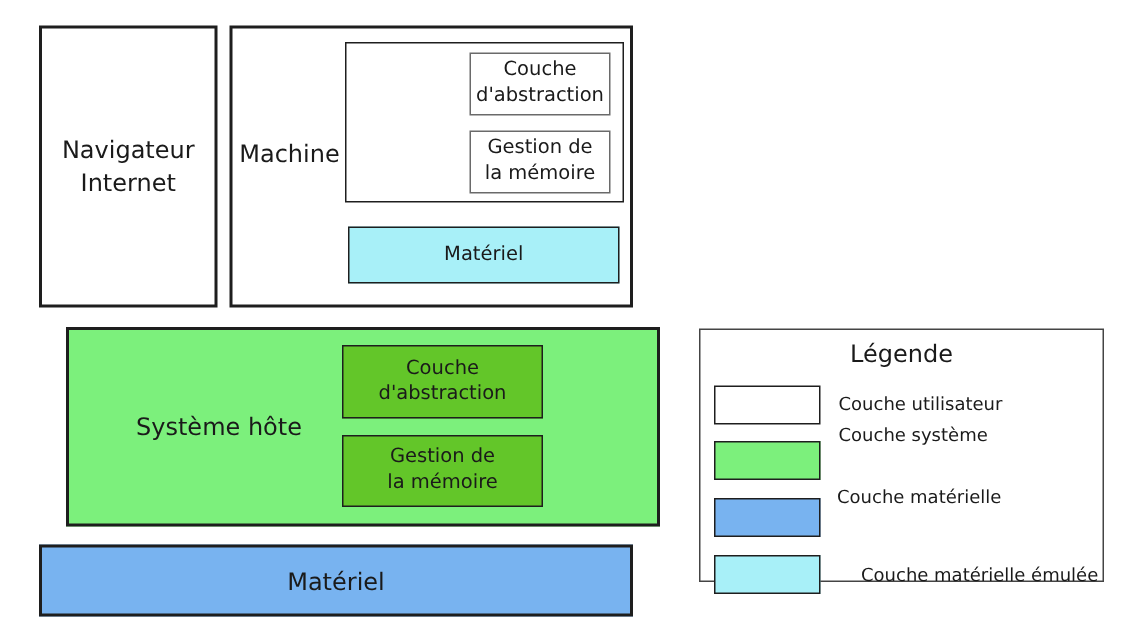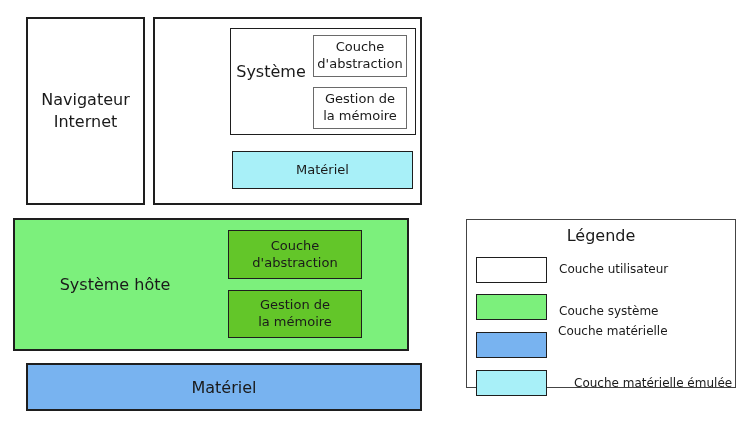--- a/index.html
+++ b/index.html
@@ -19,46 +19,46 @@
 
 <div class="box center" style="left:26px; top:17px; width:119px; height:188px; background:#fff;text-align:center;">
   <div class="t16" style="line-height:1.35;">
     <div>Navigateur</div>
     <div>Internet</div>
   </div>
 </div>
 
 <div class="box" style="left:153px; top:17px; width:269px; height:188px; background:#fff;">
   <div class="label t16" style="left:2px; top:73px; width:72px; line-height:1.35;">
+    <div>Machine</div>
   </div>
 </div>
 
 <div class="box thin" style="left:230px; top:28px; width:186px; height:107px; background:#fff;">
   <div class="label t16" style="left:0px; top:33px; width:80px; line-height:1.3;">
-    <div>Système</div>
   </div>
 </div>
 <div class="box gray center t13" style="left:313px; top:35px; width:94px; height:42px; background:#fff;">
   <div>
     <div>Couche</div>
     <div>d'abstraction</div>
   </div>
 </div>
 <div class="box gray center t13" style="left:313px; top:87px; width:94px; height:42px; background:#fff;">
   <div>
     <div>Gestion de</div>
     <div>la mémoire</div>
   </div>
 </div>
 
 <div class="box thin center t13" style="left:232px; top:151px; width:181px; height:38px; background:#a8f0f8;">
   <span>Matériel</span>
 </div>
 
-<div class="box" style="left:13px; top:218px; width:396px; height:133px; background:#7cf07c;">
+<div class="box" style="left:44px; top:218px; width:396px; height:133px; background:#7cf07c;">
   <div class="label t16" style="left:30px; top:55px; width:140px;">Système hôte</div>
 </div>
 <div class="box thin center t13" style="left:228px; top:230px; width:134px; height:49px; background:#63c629;">
   <div>
     <div>Couche</div>
     <div>d'abstraction</div>
   </div>
 </div>
 <div class="box thin center t13" style="left:228px; top:290px; width:134px; height:48px; background:#63c629;">
   <div>
@@ -72,19 +72,19 @@
 </div>
 
 <div class="box thin" style="left:466px; top:219px; width:270px; height:169px; background:#fff; border-color:#444;">
   <div class="label t16" style="left:0; top:6px; width:100%;">Légende</div>
 </div>
 
 <div class="box thin" style="left:476px; top:257px; width:71px; height:26px; background:#ffffff;"></div>
 <div class="label t12" style="left:559px; top:262px; text-align:left;">Couche utilisateur</div>
 
 <div class="box thin" style="left:476px; top:294px; width:71px; height:26px; background:#7cf07c;"></div>
-<div class="label t12" style="left:559px; top:304px; text-align:right;">Couche système</div>
+<div class="label t12" style="left:559px; top:283px; text-align:right;">Couche système</div>
 
 <div class="box thin" style="left:476px; top:332px; width:71px; height:26px; background:#78b3f0;"></div>
 <div class="label t12" style="left:558px; top:324px; text-align:left;">Couche matérielle</div>
 
 <div class="box thin" style="left:476px; top:370px; width:71px; height:26px; background:#a8f0f8;"></div>
 <div class="label t12" style="left:558px; top:376px; text-align:left;margin-left:16px;">Couche matérielle émulée</div>
 
 </body></html>

